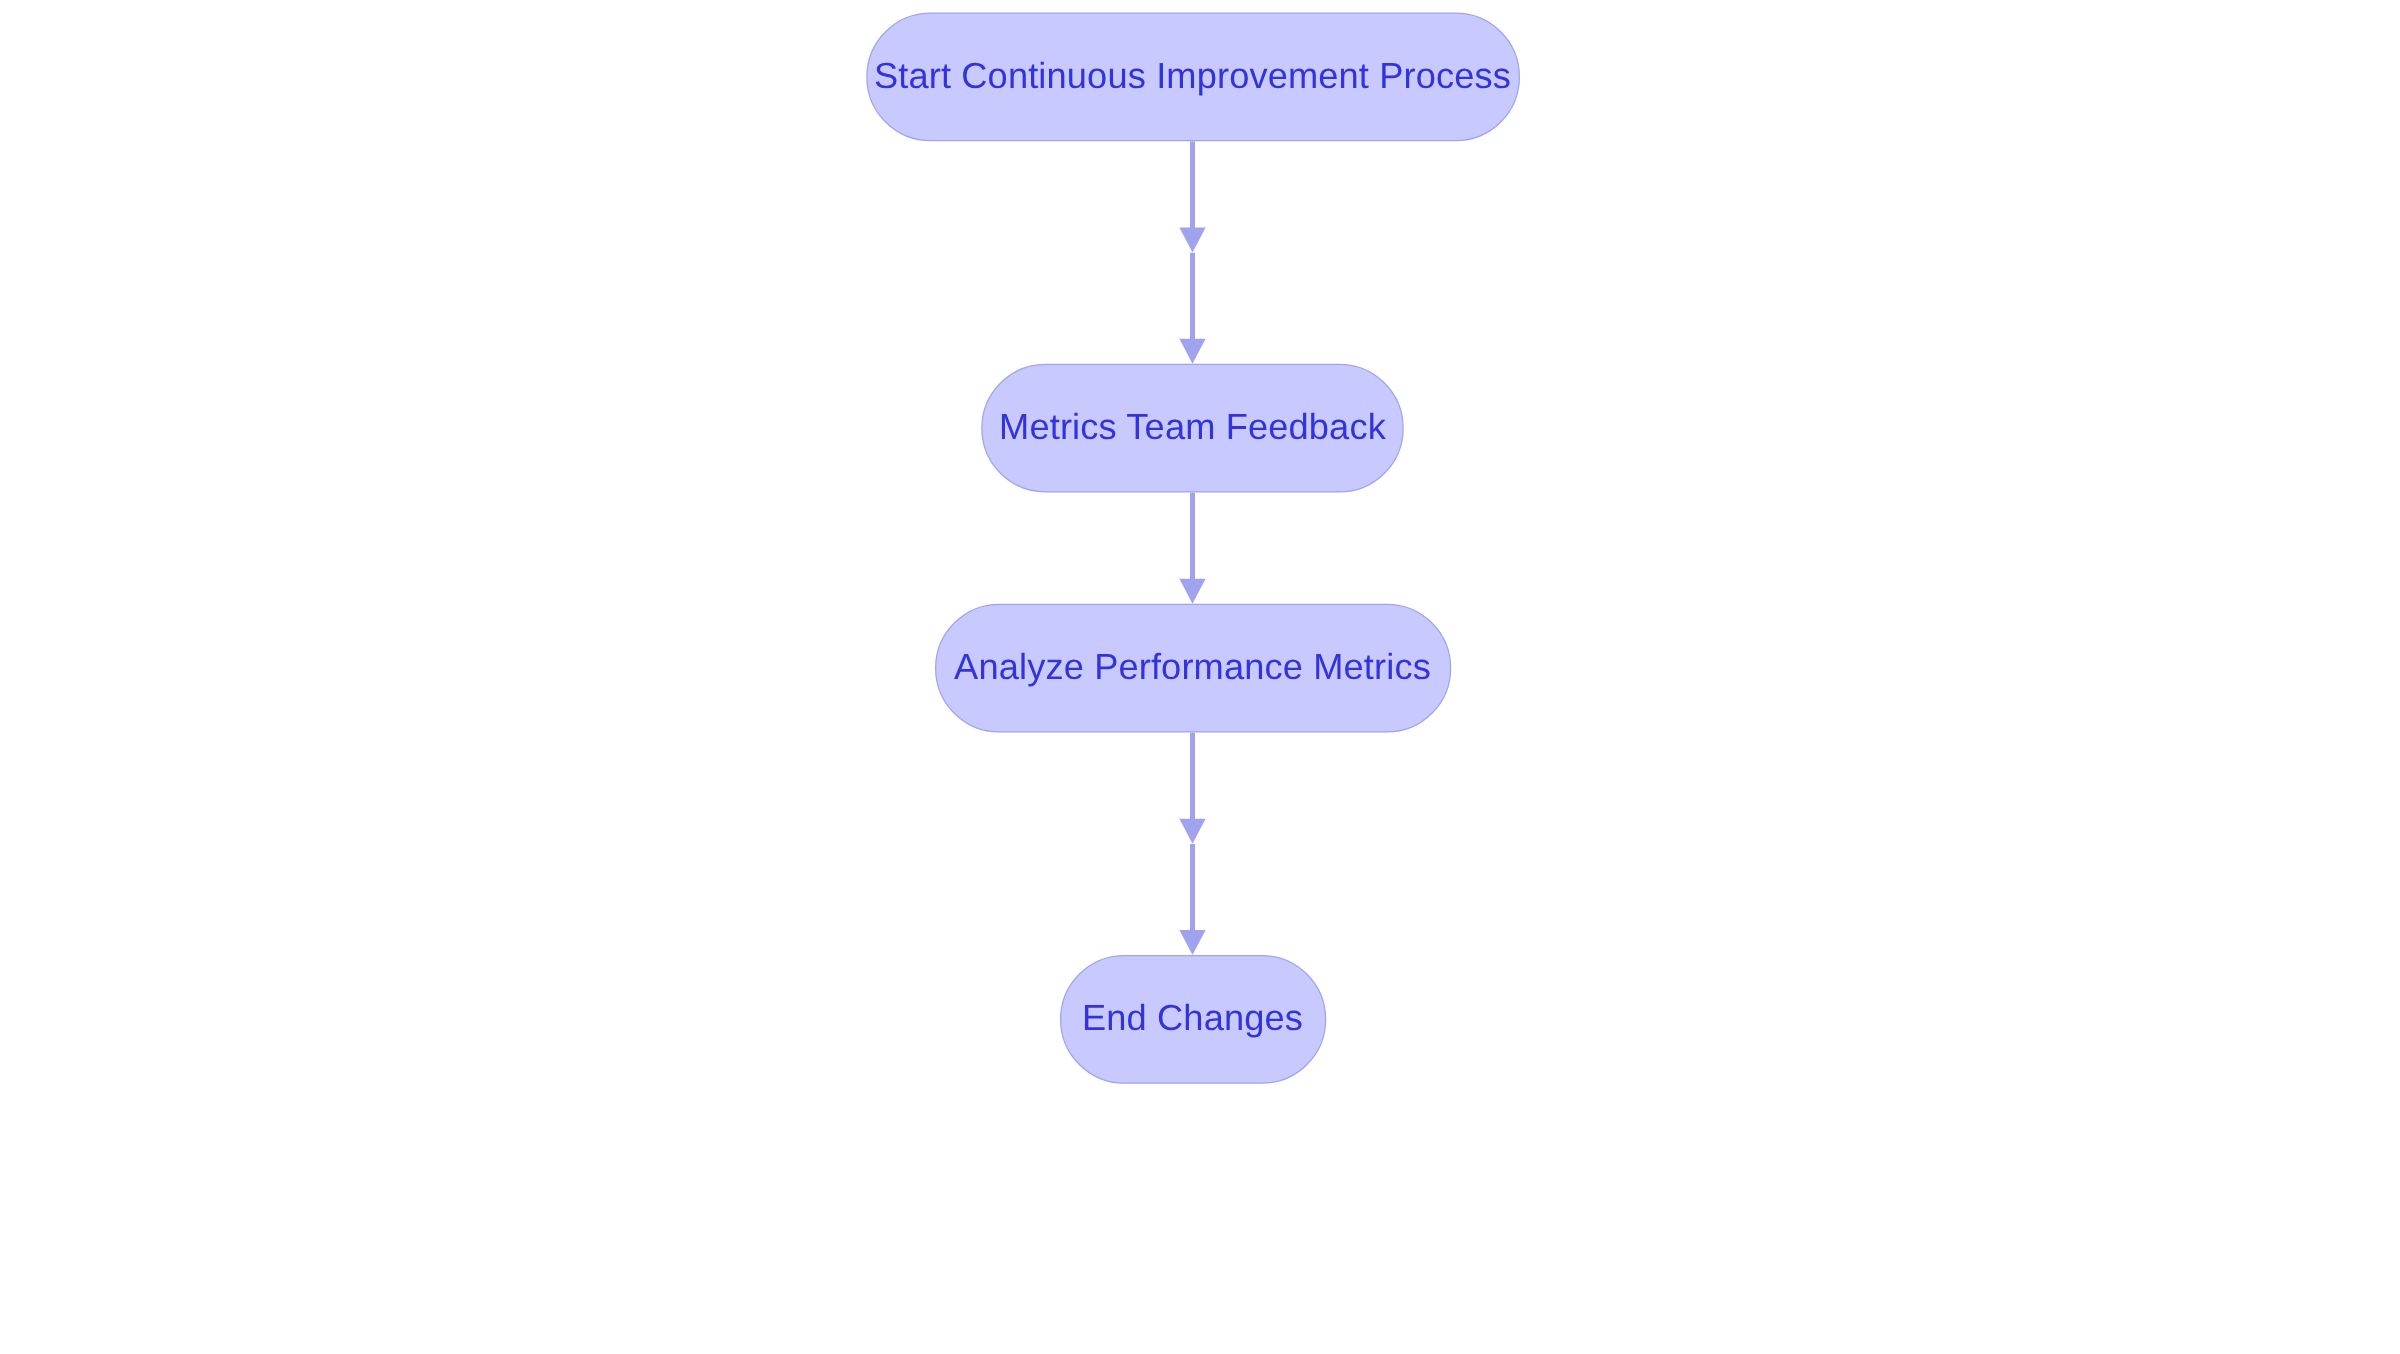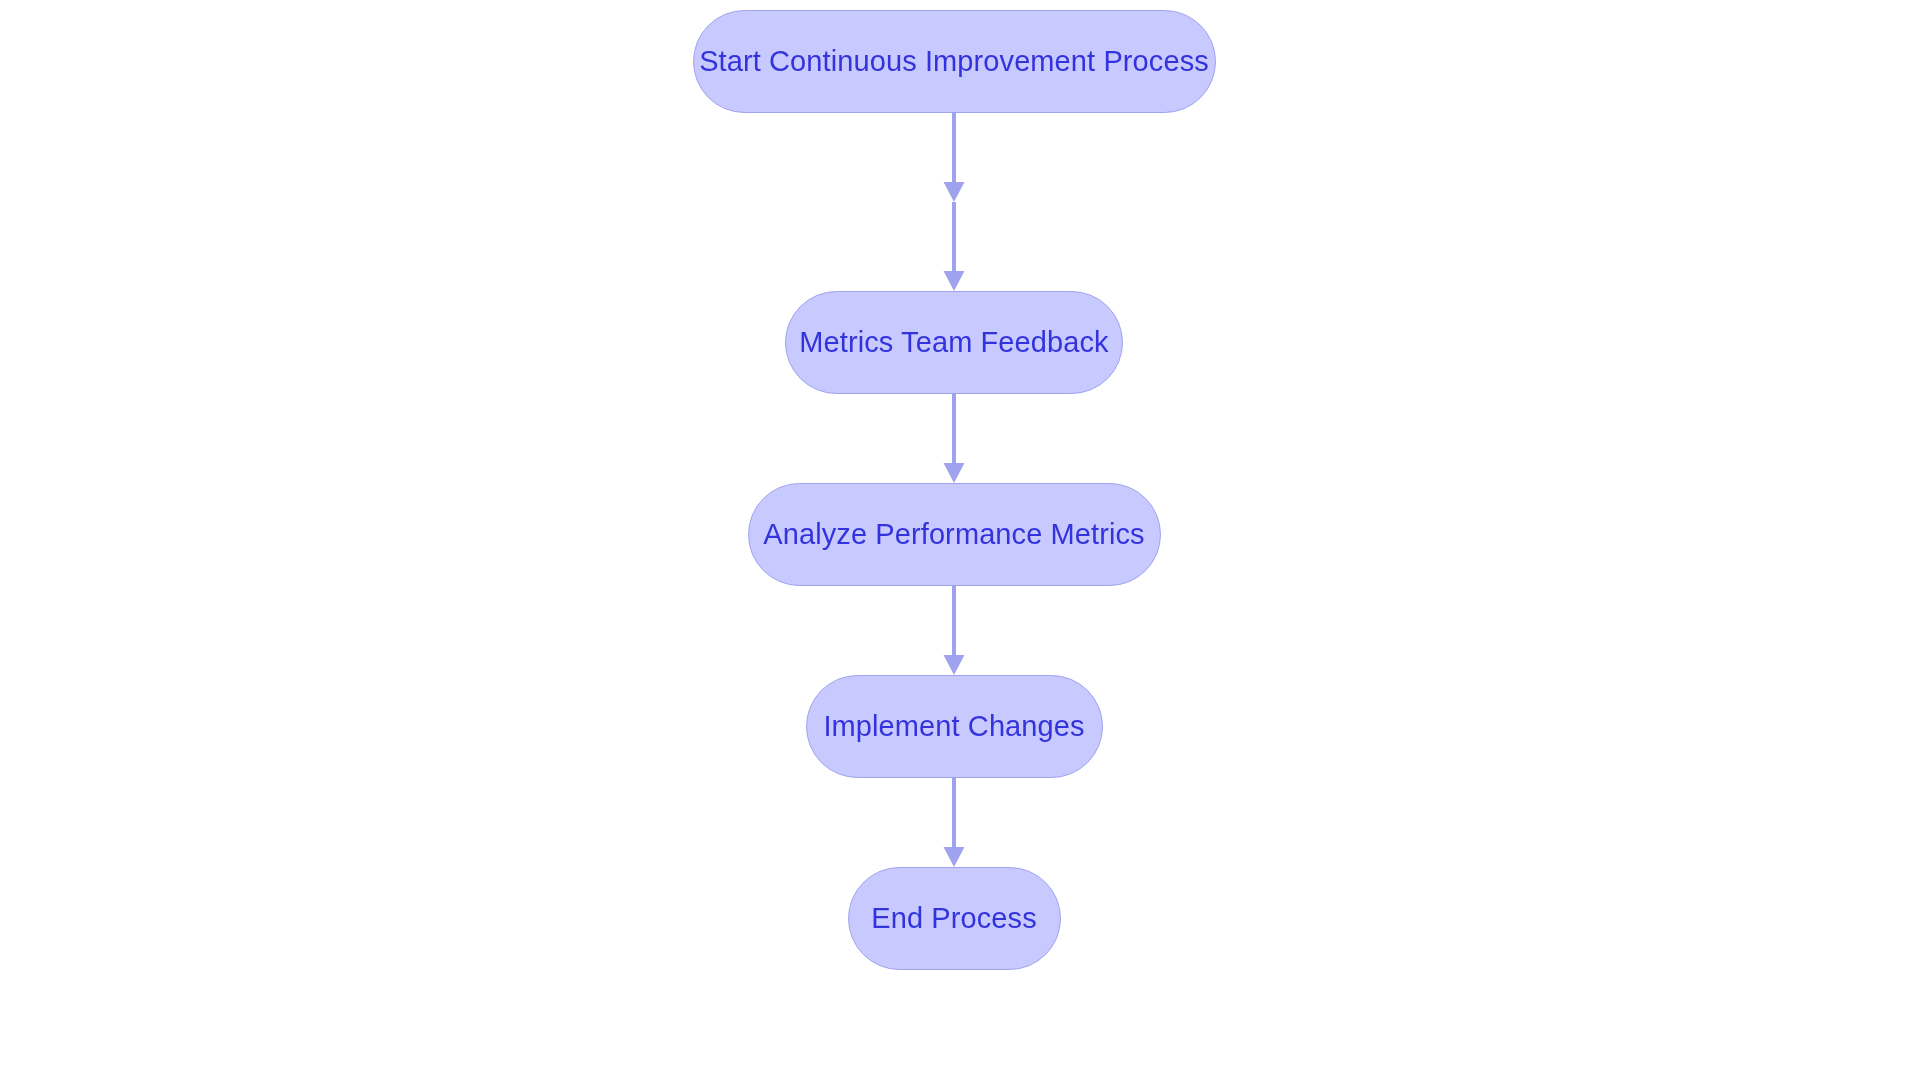--- a/index.html
+++ b/index.html
@@ -97,26 +97,23 @@
 
   <div class="node n3">
     <span class="node-label">Analyze Performance Metrics</span>
   </div>
 
   <svg class="connector" viewBox="0 0 24 89">
     <line x1="12" y1="0" x2="12" y2="70" stroke="#9fa3ee" stroke-width="4"></line>
     <polygon points="12,89 1.5,69 22.5,69" fill="#9fa3ee"></polygon>
   </svg>
 
-  <div class="node n4">
-    <span class="node-label">Implement Changes</span>
-  </div>
 
   <svg class="connector" viewBox="0 0 24 89">
     <line x1="12" y1="0" x2="12" y2="70" stroke="#9fa3ee" stroke-width="4"></line>
     <polygon points="12,89 1.5,69 22.5,69" fill="#9fa3ee"></polygon>
   </svg>
 
   <div class="node n5">
-    <span class="node-label">End Process</span>
+    <span class="node-label">End Changes</span>
   </div>
 
 </div>
 
 </body></html>

